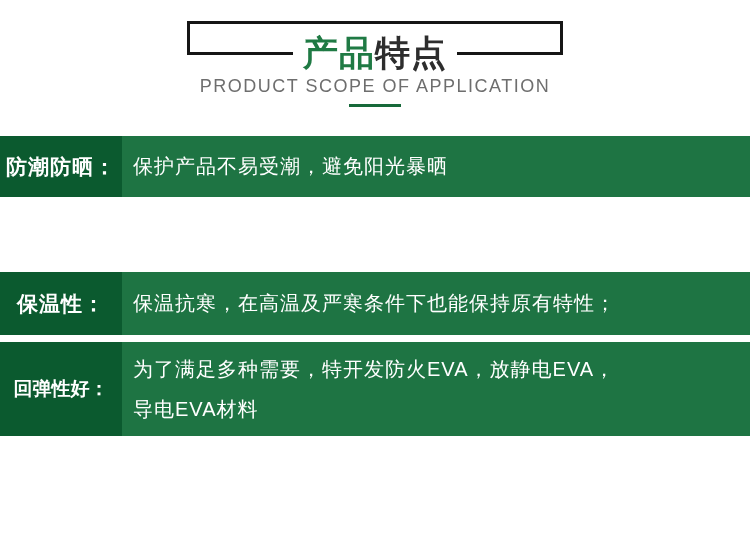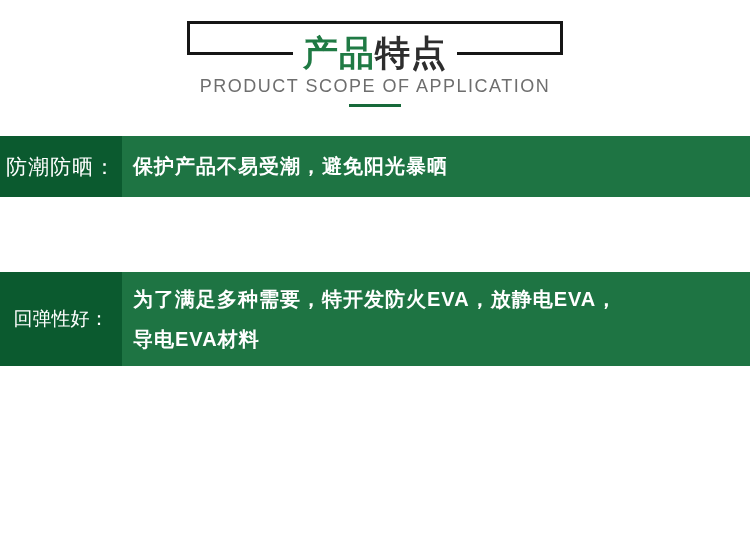--- a/index.html
+++ b/index.html
@@ -21,26 +21,26 @@
   .title .dark  { color:var(--title-dark,#2d2d2d); }
   .subtitle {
     margin:22px 0 0 0; text-align:center; font-weight:normal;
     color:var(--subtitle-gray,#6e6e6e); font-size:18px; letter-spacing:1.5px; line-height:18px;
   }
   .sub-underline { width:52px; height:3px; background:var(--underline-green,#17693a); margin:9px auto 0; }
   .features { margin-top:29px; }
   .row { display:flex; }
   .row .label {
     width:122px; flex:0 0 122px; background:var(--label-bg,#0b5a2f);
-    color:var(--row-text,#ffffff); font-weight:normal; font-size:21px; letter-spacing:1px;
+    color:var(--row-text,#ffffff); font-weight:bold; font-size:21px; letter-spacing:1px;
     display:flex; align-items:center; justify-content:center; white-space:nowrap;
   }
   .row .desc {
     flex:1; background:var(--desc-bg,#1e7443);
-    color:var(--row-text,#ffffff); font-weight:bold; font-size:20px; letter-spacing:1px;
+    color:var(--row-text,#ffffff); font-weight:normal; font-size:20px; letter-spacing:1px;
     display:flex; align-items:center; padding-left:11px; white-space:pre-line;
   }
   .r1 { height:61px; margin-bottom:8px; }
   .r2 { height:56px; margin-bottom:11px; }
   .r3 { height:61px; margin-bottom:10px; }
   .r4 { height:63px; margin-bottom:7px; }
   .r5 { height:94px; }
   .r2 .desc { font-size:21px; letter-spacing:0.5px; padding-left:10px; }
   .r5 .label { font-size:19px; letter-spacing:0; }
   .r5 .desc  { line-height:40px; }
@@ -56,18 +56,22 @@
   <div class="sub-underline"></div>
 </div>
 
 <div class="features">
   <div class="row r1">
     <div class="label">防潮防晒：</div>
     <div class="desc">保护产品不易受潮，避免阳光暴晒</div>
   </div>
   <div class="row r2">
   </div>
+  <div class="row r4">
+    <div class="label">保温性：</div>
+    <div class="desc">保温抗寒，在高温及严寒条件下也能保持原有特性；</div>
+  </div>
   <div class="row r5">
     <div class="label">回弹性好：</div>
     <div class="desc">为了满足多种需要，特开发防火EVA，放静电EVA，
 导电EVA材料</div>
   </div>
 </div>
 
 </body></html>

